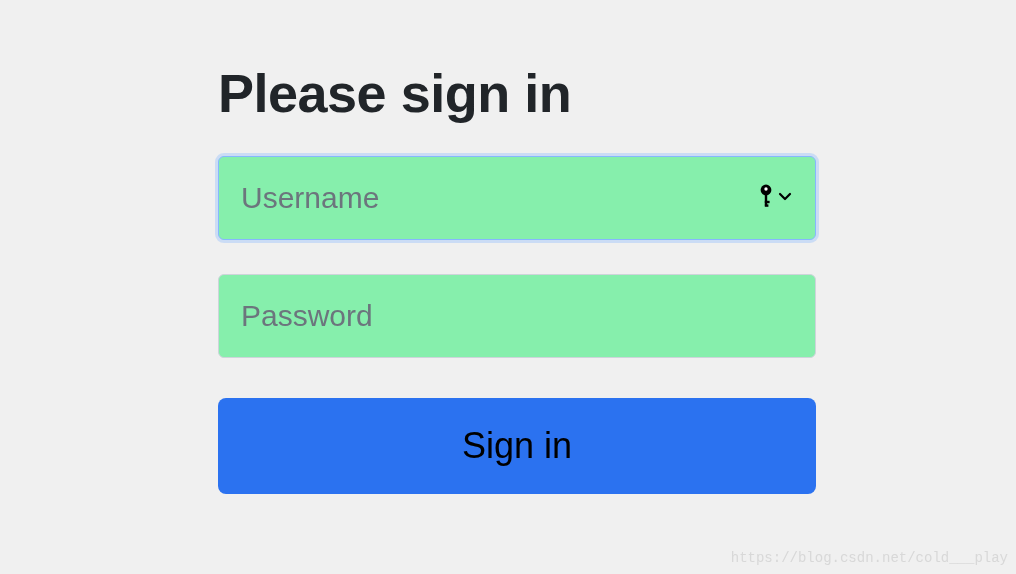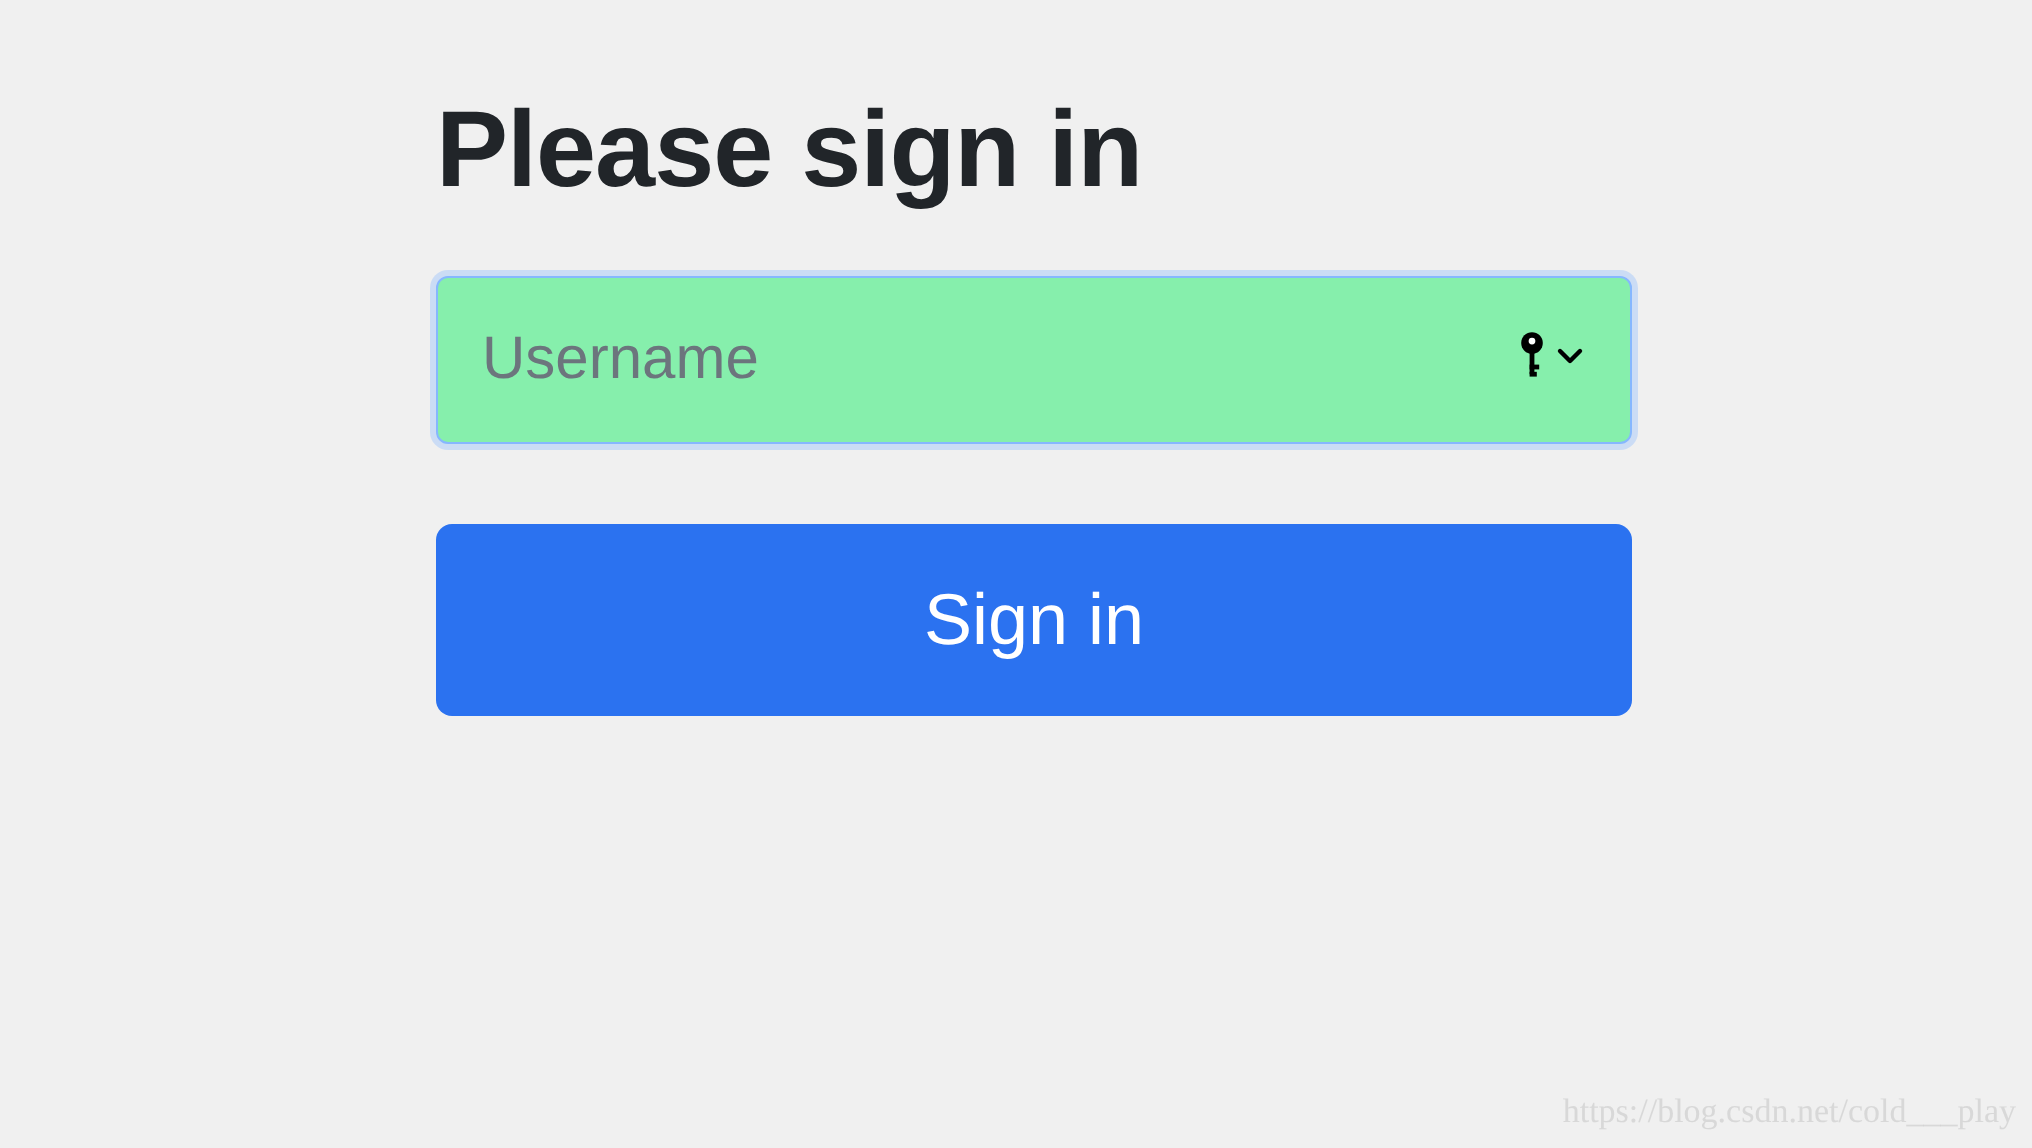--- a/index.html
+++ b/index.html
@@ -10,21 +10,21 @@
     body {
       width: 1016px;
       height: 574px;
       background-color: #f0f0f0;
       font-family: -apple-system, BlinkMacSystemFont, "Segoe UI", Helvetica, Arial, sans-serif;
       position: relative;
       overflow: hidden;
     }
     .container {
       padding-left: 218px;
-      padding-top: 44px;
+      padding-top: 62px;
       width: 816px;
     }
     .heading {
       font-size: 54px;
       font-weight: 600;
       color: #212529;
       margin-bottom: 32px;
       letter-spacing: -0.5px;
     }
     .input-wrap {
@@ -64,35 +64,35 @@
       height: 24px;
     }
     .chevron-svg {
       width: 14px;
       height: 14px;
     }
     .btn {
       width: 598px;
       height: 96px;
       background-color: #2b72f0;
-      color: #ffffff;
+      color: #000000;
       font-size: 36px;
       font-weight: 400;
       border: none;
       border-radius: 8px;
       cursor: pointer;
       margin-top: 6px;
     }
     .watermark {
       position: absolute;
       right: 8px;
       bottom: 8px;
       color: rgba(200, 200, 200, 0.6);
-      font-size: 17px;
-      font-family: Liberation Serif, serif;
+      font-size: 14px;
+      font-family: Liberation Mono, monospace;
     }
   </style>
 </head>
 <body>
 
 <div class="container">
   <h1 class="heading">Please sign in</h1>
 
   <div class="input-wrap">
     <input type="text" class="input focused" placeholder="Username" style="">
@@ -107,17 +107,20 @@
         </svg>
       </span>
       <span>
         <svg class="chevron-svg" viewBox="0 0 14 14" fill="none">
           <path d="M2 5 L7 10 L12 5" stroke="#000" stroke-width="2.2" stroke-linecap="round" stroke-linejoin="round"></path>
         </svg>
       </span>
     </div>
   </div>
 
+  <div class="input-wrap">
+    <input type="password" class="input" placeholder="Password" style="">
+  </div>
 
   <button class="btn">Sign in</button>
 </div>
 
 <div class="watermark">https://blog.csdn.net/cold___play</div>
 
 </body></html>

